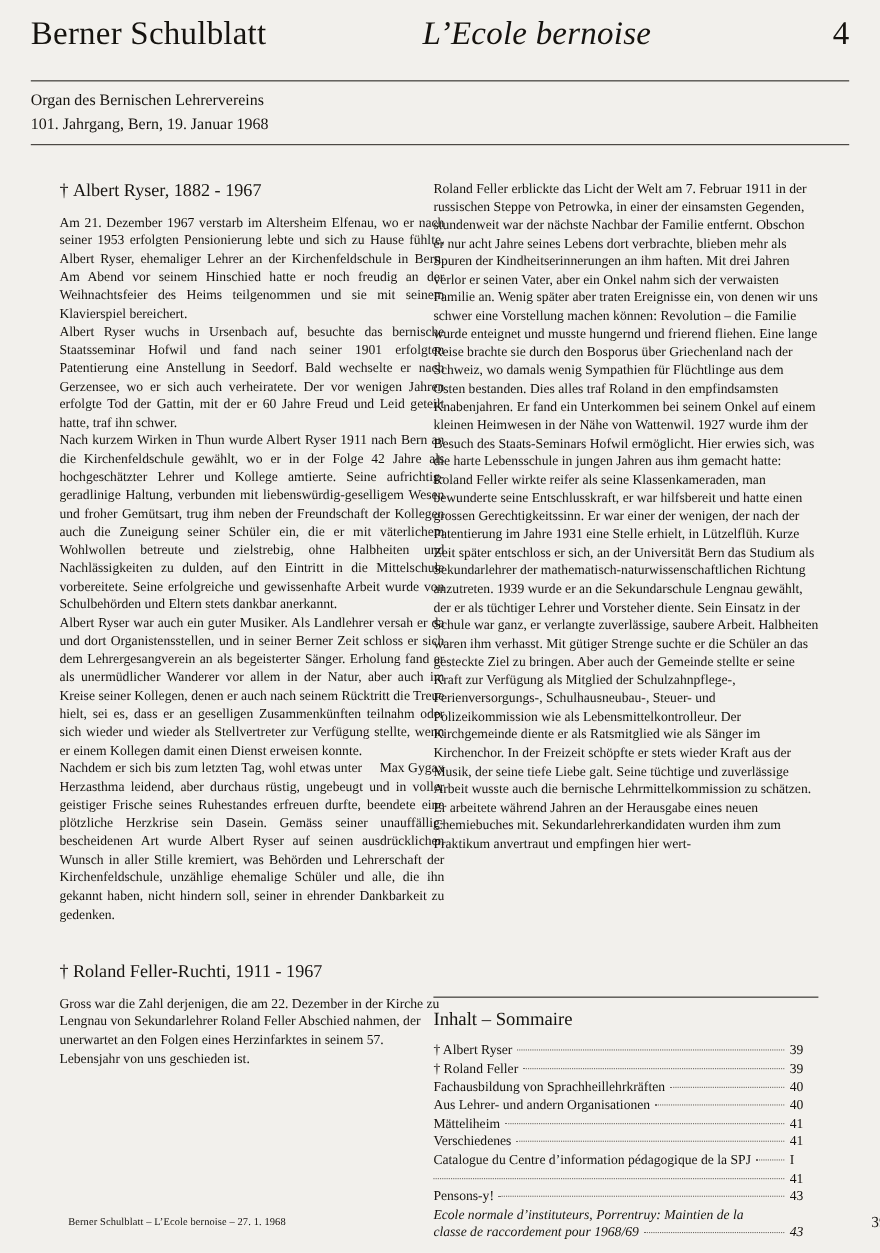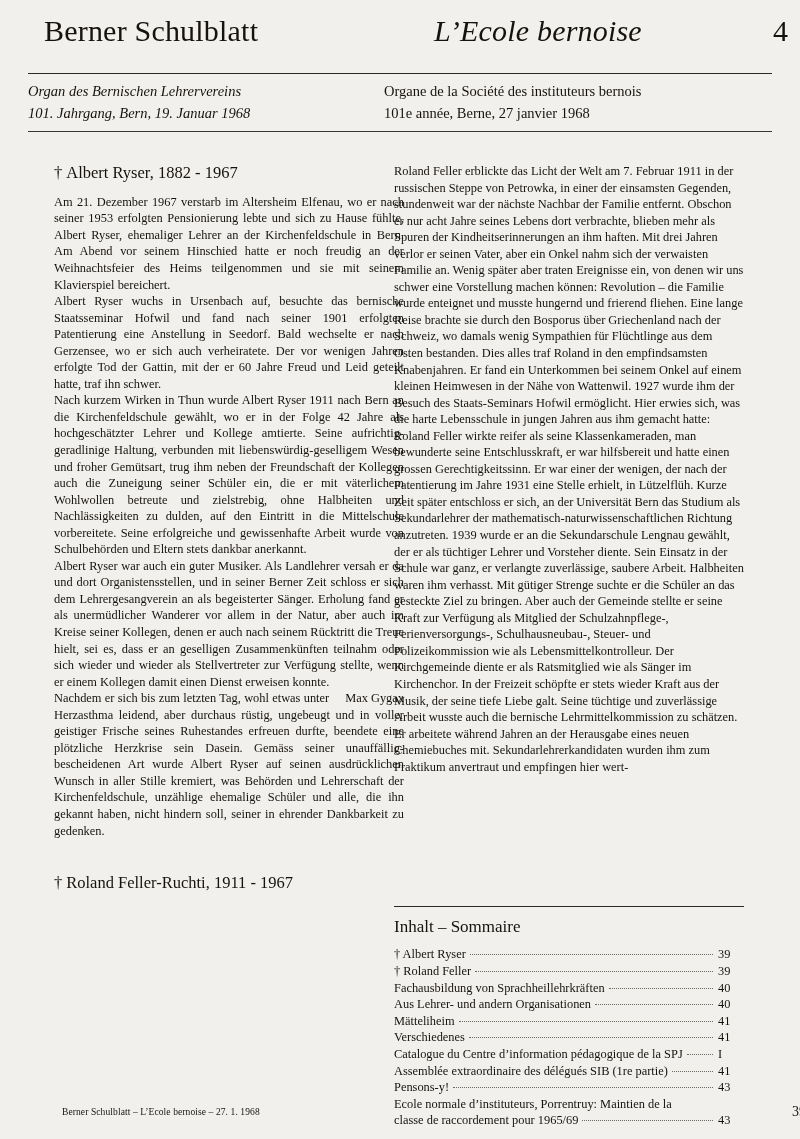--- a/index.html
+++ b/index.html
@@ -15,26 +15,25 @@
     background: #f2f0ec;
     font-family: "Liberation Serif", "DejaVu Serif", serif;
     color: #16130f;
     overflow: hidden;
     box-sizing: border-box;
   }
 
   
   .masthead {
     position: absolute;
-    left: 44px;
+    left: 28px;
     top: 14px;
     width: 744px;
     display: flex;
     align-items: baseline;
-    gap: 34px;
   }
   .mast-title-de {
     font-size: 30px;
     letter-spacing: 0.2px;
     white-space: nowrap;
     width: 356px;
   }
   .mast-title-fr {
     font-size: 30px;
     letter-spacing: 0.2px;
@@ -67,21 +66,21 @@
     position: absolute;
     left: 28px;
     top: 80px;
     width: 744px;
     display: flex;
   }
   .submast-col {
     font-size: 14.5px;
     line-height: 1.52;
   }
-  .submast-col.de { width: 356px; font-style: italic; }
+  .submast-col.de { width: 356px; }
   .submast-col.fr { flex: 1; }
   .submast-col div { white-space: nowrap; }
 
   
   .col {
     position: absolute;
     top: 163px;
     width: 350px;
     font-size: 12.4px;
     line-height: 1.335;
@@ -161,20 +160,21 @@
     opacity: 0.85;
   }
   .toc-page {
     white-space: nowrap;
     width: 26px;
     text-align: left;
     flex: 0 0 26px;
   }
   .toc-item.wrap {
     display: block;
+    font-style: italic;
   }
   .toc-item.wrap .line1 { display: block; }
   .toc-item.wrap .line2 {
     display: flex;
     align-items: baseline;
     width: 100%;
   }
 
   
   .footer {
@@ -201,44 +201,41 @@
     <div class="mast-number">4</div>
   </div>
 
   <div class="rule" id="rule-top"></div>
 
   <div class="submast">
     <div class="submast-col de">
       <div>Organ des Bernischen Lehrervereins</div>
       <div>101. Jahrgang, Bern, 19. Januar 1968</div>
     </div>
-    <div class="submast-col fr">
-      <div>Organe de la Société des instituteurs bernois</div>
-      <div>101e année, Berne, 27 janvier 1968</div>
-    </div>
   </div>
 
   <div class="rule rule-thin" id="rule-bottom"></div>
 
   <div class="col col-left">
 
     <h2 class="art-title">
       <span class="dag">†</span><span>Albert Ryser, 1882 - 1967</span>
     </h2>
 
     <p>Am 21. Dezember 1967 verstarb im Altersheim Elfenau, wo er nach seiner 1953 erfolgten Pensionierung lebte und sich zu Hause fühlte, Albert Ryser, ehemaliger Lehrer an der Kirchenfeldschule in Bern. Am Abend vor seinem Hinschied hatte er noch freudig an der Weihnachtsfeier des Heims teilgenommen und sie mit seinem Klavierspiel bereichert.</p>
     <p>Albert Ryser wuchs in Ursenbach auf, besuchte das bernische Staatsseminar Hofwil und fand nach seiner 1901 erfolgten Patentierung eine Anstellung in Seedorf. Bald wechselte er nach Gerzensee, wo er sich auch verheiratete. Der vor wenigen Jahren erfolgte Tod der Gattin, mit der er 60 Jahre Freud und Leid geteilt hatte, traf ihn schwer.</p>
     <p>Nach kurzem Wirken in Thun wurde Albert Ryser 1911 nach Bern an die Kirchenfeldschule gewählt, wo er in der Folge 42 Jahre als hochgeschätzter Lehrer und Kollege amtierte. Seine aufrichtig-geradlinige Haltung, verbunden mit liebenswürdig-geselligem Wesen und froher Gemütsart, trug ihm neben der Freundschaft der Kollegen auch die Zuneigung seiner Schüler ein, die er mit väterlichem Wohlwollen betreute und zielstrebig, ohne Halbheiten und Nachlässigkeiten zu dulden, auf den Eintritt in die Mittelschule vorbereitete. Seine erfolgreiche und gewissenhafte Arbeit wurde von Schulbehörden und Eltern stets dankbar anerkannt.</p>
     <p>Albert Ryser war auch ein guter Musiker. Als Landlehrer versah er da und dort Organistensstellen, und in seiner Berner Zeit schloss er sich dem Lehrergesangverein an als begeisterter Sänger. Erholung fand er als unermüdlicher Wanderer vor allem in der Natur, aber auch im Kreise seiner Kollegen, denen er auch nach seinem Rücktritt die Treue hielt, sei es, dass er an geselligen Zusammenkünften teilnahm oder sich wieder und wieder als Stellvertreter zur Verfügung stellte, wenn er einem Kollegen damit einen Dienst erweisen konnte.</p>
     <p><span class="signature">Max Gygax</span><span>Nachdem er sich bis zum letzten Tag, wohl etwas unter Herzasthma leidend, aber durchaus rüstig, ungebeugt und in voller geistiger Frische seines Ruhestandes erfreuen durfte, beendete eine plötzliche Herzkrise sein Dasein. Gemäss seiner unauffällig-bescheidenen Art wurde Albert Ryser auf seinen ausdrücklichen Wunsch in aller Stille kremiert, was Behörden und Lehrerschaft der Kirchenfeldschule, unzählige ehemalige Schüler und alle, die ihn gekannt haben, nicht hindern soll, seiner in ehrender Dankbarkeit zu gedenken.</span></p>
 
     <h2 class="art-title second">
       <span class="dag">†</span><span>Roland Feller-Ruchti, 1911 - 1967</span>
     </h2>
 
+    <p>Gross war die Zahl derjenigen, die am 22. Dezember in der Kirche zu Lengnau von Sekundarlehrer Roland Feller Abschied nahmen, der unerwartet an den Folgen eines Herzinfarktes in seinem 57. Lebensjahr von uns geschieden ist.</p>
   </div>
 
   <div class="col col-right">
     <p>Roland Feller erblickte das Licht der Welt am 7. Februar 1911 in der russischen Steppe von Petrowka, in einer der einsamsten Gegenden, stundenweit war der nächste Nachbar der Familie entfernt. Obschon er nur acht Jahre seines Lebens dort verbrachte, blieben mehr als Spuren der Kindheitserinnerungen an ihm haften. Mit drei Jahren verlor er seinen Vater, aber ein Onkel nahm sich der verwaisten Familie an. Wenig später aber traten Ereignisse ein, von denen wir uns schwer eine Vorstellung machen können: Revolution – die Familie wurde enteignet und musste hungernd und frierend fliehen. Eine lange Reise brachte sie durch den Bosporus über Griechenland nach der Schweiz, wo damals wenig Sympathien für Flüchtlinge aus dem Osten bestanden. Dies alles traf Roland in den empfindsamsten Knabenjahren. Er fand ein Unterkommen bei seinem Onkel auf einem kleinen Heimwesen in der Nähe von Wattenwil. 1927 wurde ihm der Besuch des Staats-Seminars Hofwil ermöglicht. Hier erwies sich, was die harte Lebensschule in jungen Jahren aus ihm gemacht hatte: Roland Feller wirkte reifer als seine Klassenkameraden, man bewunderte seine Entschlusskraft, er war hilfsbereit und hatte einen grossen Gerechtigkeitssinn. Er war einer der wenigen, der nach der Patentierung im Jahre 1931 eine Stelle erhielt, in Lützelflüh. Kurze Zeit später entschloss er sich, an der Universität Bern das Studium als Sekundarlehrer der mathematisch-naturwissenschaftlichen Richtung anzutreten. 1939 wurde er an die Sekundarschule Lengnau gewählt, der er als tüchtiger Lehrer und Vorsteher diente. Sein Einsatz in der Schule war ganz, er verlangte zuverlässige, saubere Arbeit. Halbheiten waren ihm verhasst. Mit gütiger Strenge suchte er die Schüler an das gesteckte Ziel zu bringen. Aber auch der Gemeinde stellte er seine Kraft zur Verfügung als Mitglied der Schulzahnpflege-, Ferienversorgungs-, Schulhausneubau-, Steuer- und Polizeikommission wie als Lebensmittelkontrolleur. Der Kirchgemeinde diente er als Ratsmitglied wie als Sänger im Kirchenchor. In der Freizeit schöpfte er stets wieder Kraft aus der Musik, der seine tiefe Liebe galt. Seine tüchtige und zuverlässige Arbeit wusste auch die bernische Lehrmittelkommission zu schätzen. Er arbeitete während Jahren an der Herausgabe eines neuen Chemiebuches mit. Sekundarlehrerkandidaten wurden ihm zum Praktikum anvertraut und empfingen hier wert-</p>
   </div>
 
   <div class="toc">
     <div class="toc-rule"></div>
     <h3 class="toc-heading">Inhalt – Sommaire</h3>
     <ul class="toc-list" id="toc-list">
@@ -271,33 +268,32 @@
           <span class="toc-label">Verschiedenes</span>
           <span class="toc-leader"></span>
           <span class="toc-page">41</span>
         </li>
         <li class="toc-item">
           <span class="toc-label">Catalogue du Centre d’information pédagogique de la SPJ</span>
           <span class="toc-leader"></span>
           <span class="toc-page">I</span>
         </li>
         <li class="toc-item">
-          <span class="toc-label">Assemblée extraordinaire des délégués SIB (1re partie)</span>
           <span class="toc-leader"></span>
           <span class="toc-page">41</span>
         </li>
         <li class="toc-item">
           <span class="toc-label">Pensons-y!</span>
           <span class="toc-leader"></span>
           <span class="toc-page">43</span>
         </li>
         <li class="toc-item wrap">
           <span class="line1">Ecole normale d’instituteurs, Porrentruy: Maintien de la</span>
           <span class="line2">
-            <span class="toc-label">classe de raccordement pour 1965/69</span>
+            <span class="toc-label">classe de raccordement pour 1968/69</span>
             <span class="toc-leader"></span>
             <span class="toc-page">43</span>
           </span>
         </li>
       </ul>
   </div>
 
   <div class="footer">
     <div class="footer-left">Berner Schulblatt – L’Ecole bernoise – 27. 1. 1968</div>
     <div class="footer-right">39</div>

